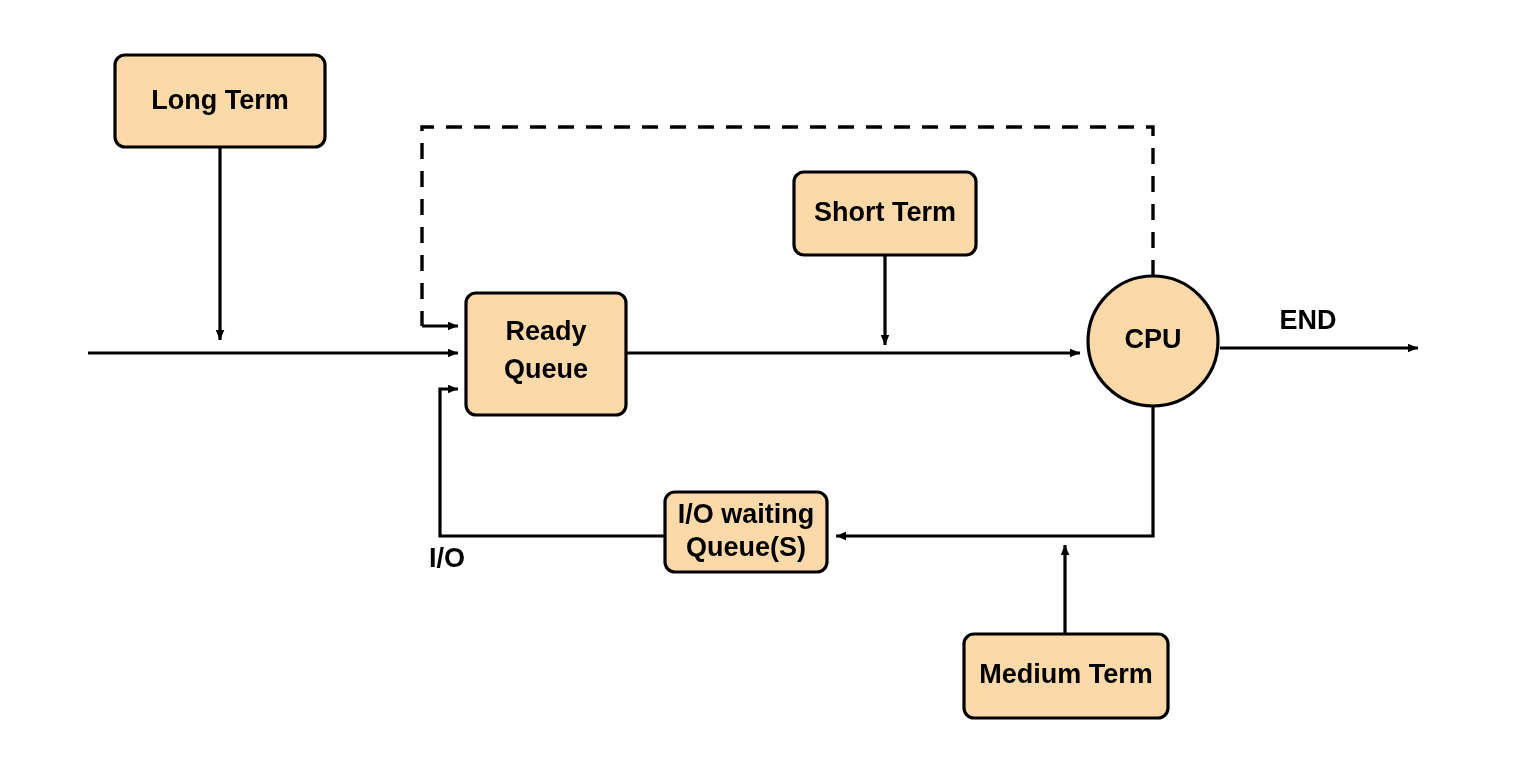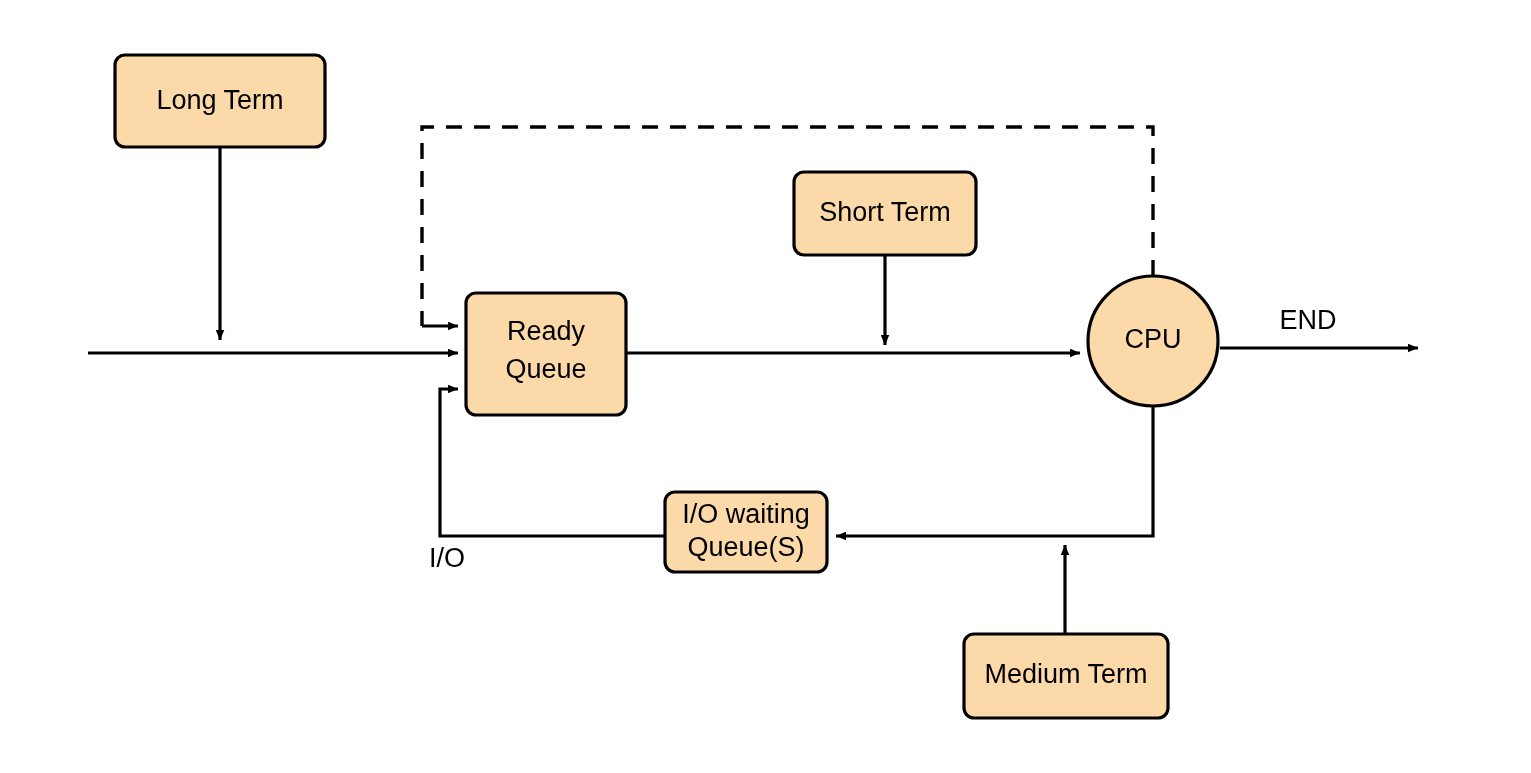--- a/index.html
+++ b/index.html
@@ -10,20 +10,21 @@
   body {
     width: 1531px;
     height: 773px;
     font-family: "Liberation Sans", sans-serif;
     overflow: hidden;
   }
   #diagram-root {
     position: relative;
     width: 1256px;
     height: 773px;
+    font-weight: bold;
   }
   svg.canvas {
     position: absolute;
     top: 0;
     left: 0;
     width: 1531px;
     height: 773px;
   }
   .node-shape {
     fill: #fcd9a8;

